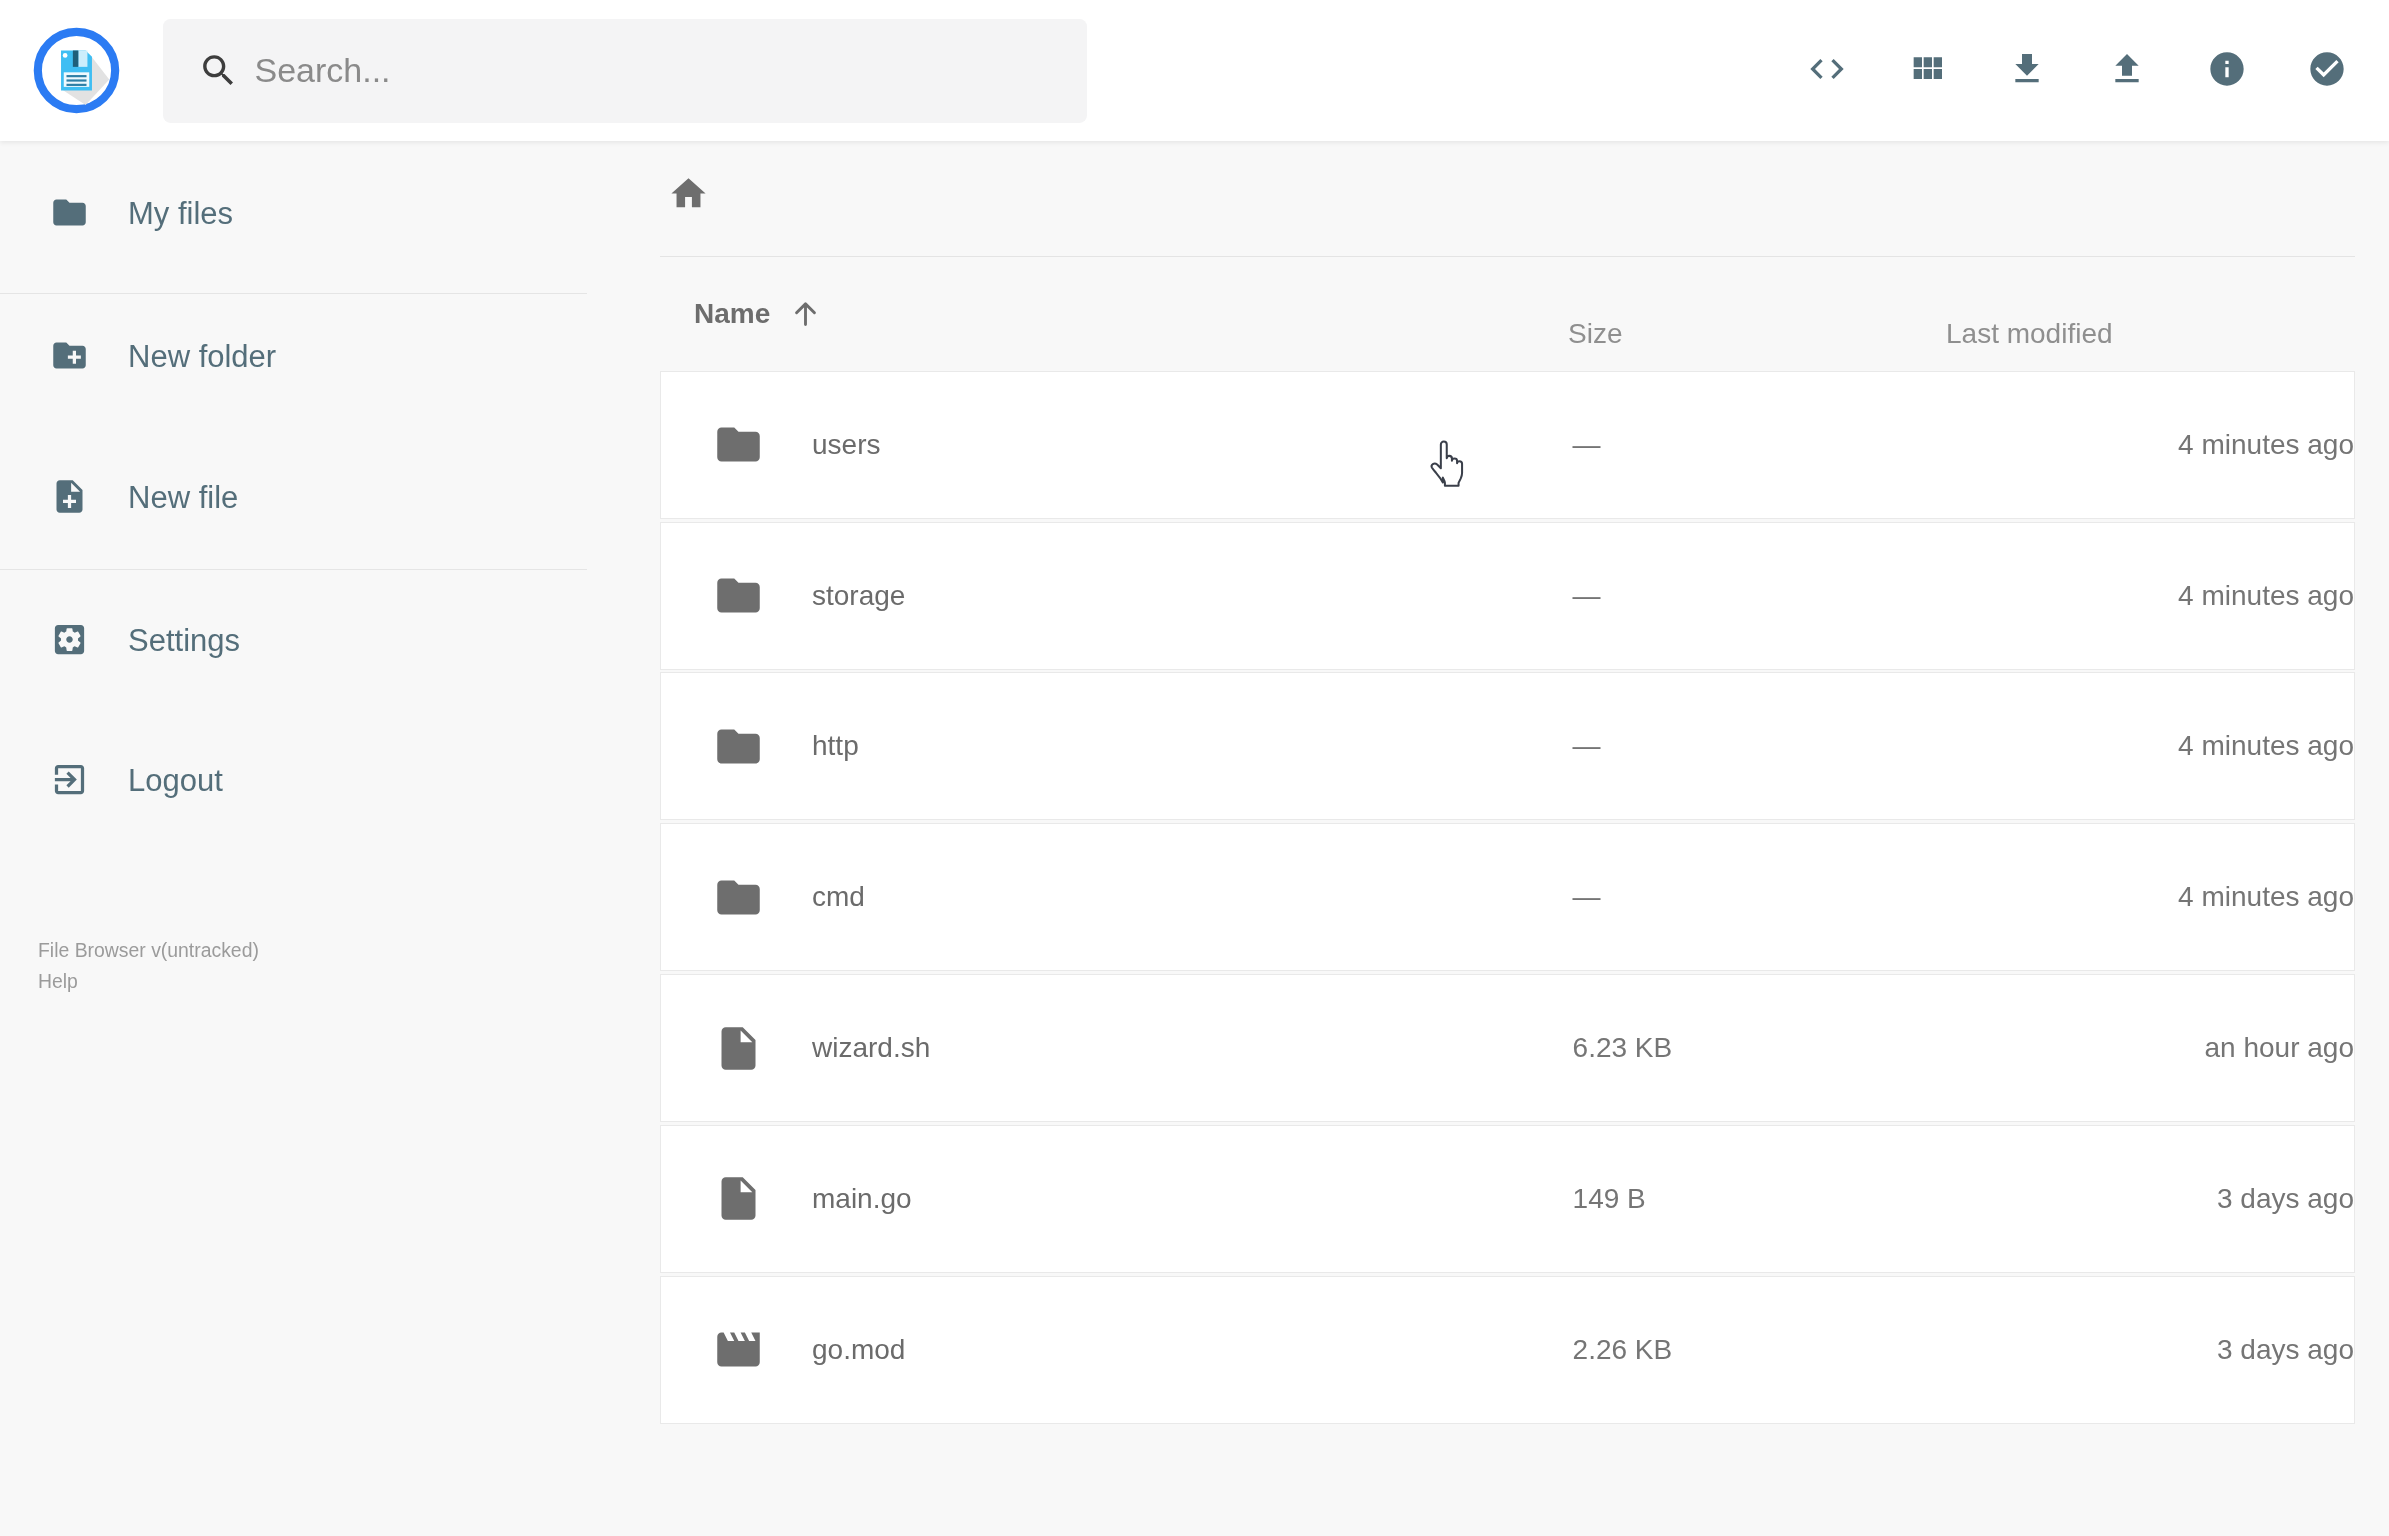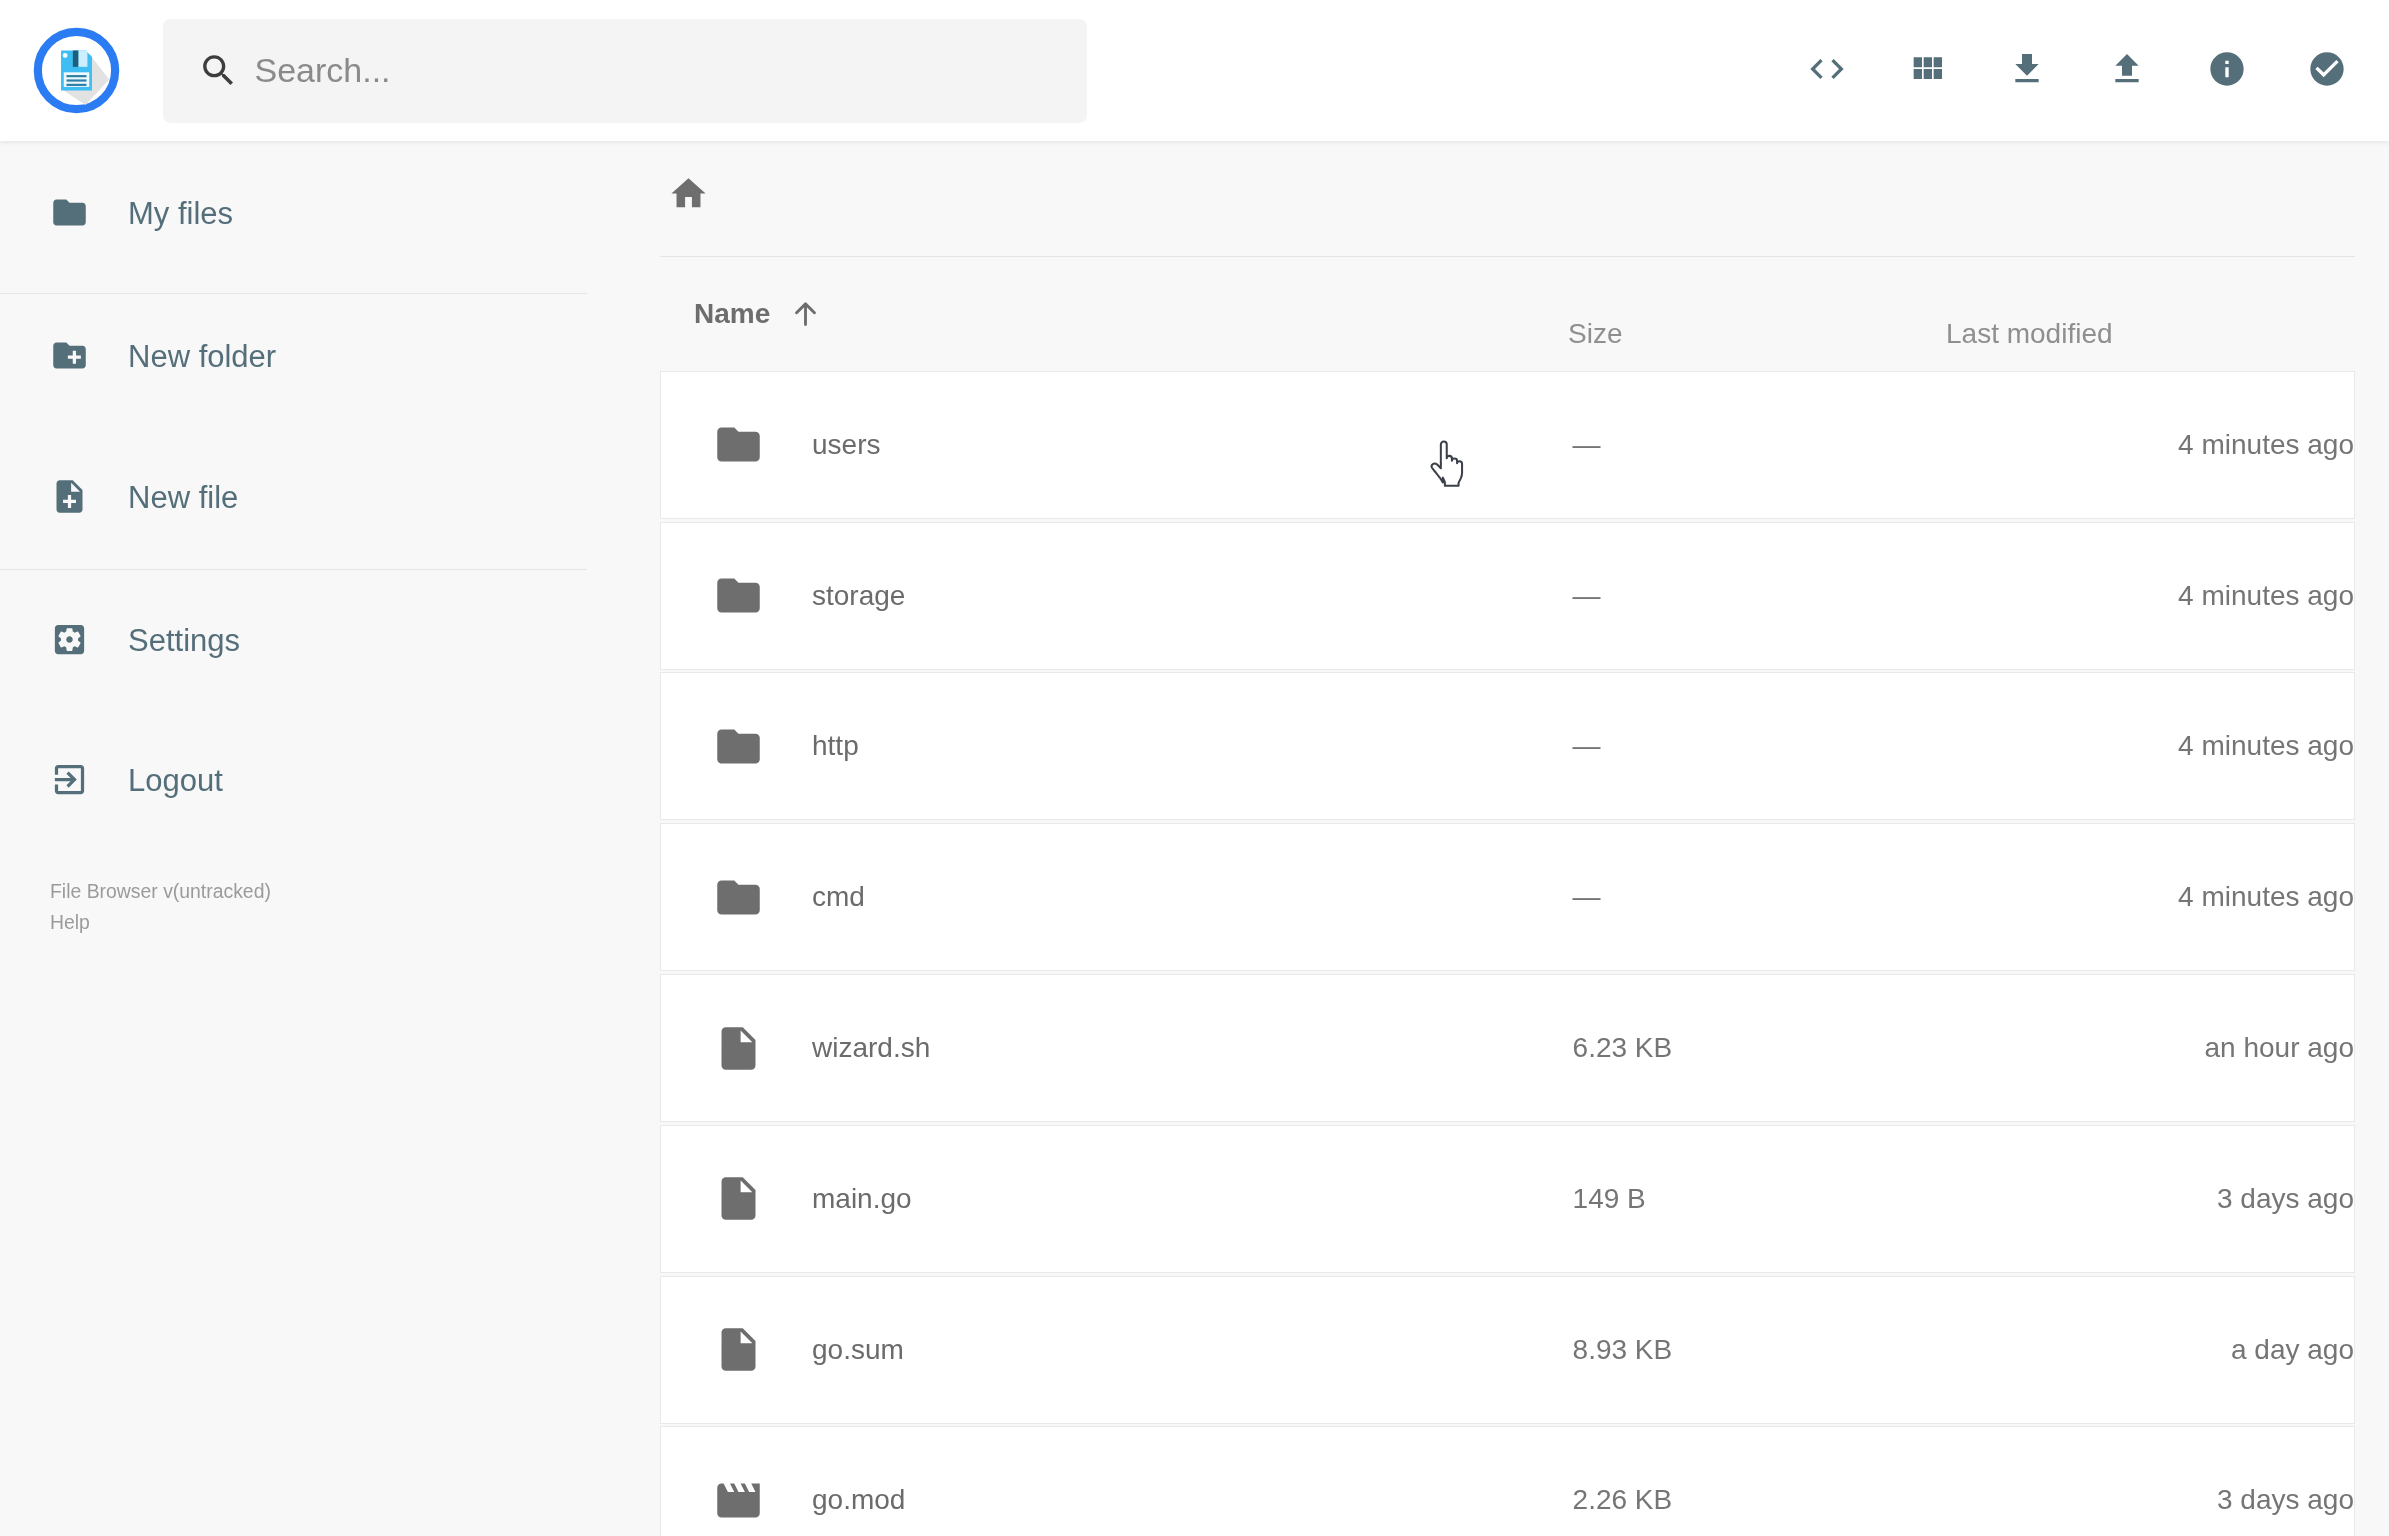--- a/index.html
+++ b/index.html
@@ -36,21 +36,21 @@
   .sb-item svg { width:39px; height:39px; fill:#546e7a; flex:none; }
   .sb-item .lbl { margin-left:39px; font-size:31px; }
   .sb-div { height:0.9px; background:#e5e5e5; }
   #sb-myfiles { margin-top:36px; }
   #sb-div1    { margin-top:42px; }
   #sb-newfolder { margin-top:26px; }
   #sb-newfile { margin-top:67px; }
   #sb-div2    { margin-top:34px; }
   #sb-settings{ margin-top:34px; }
   #sb-logout  { margin-top:66px; }
-  .sb-footer { margin-top:58px; padding-left:50px; font-size:19.4px;
+  .sb-footer { margin-top:117px; padding-left:38px; font-size:19.4px;
                line-height:31px; color:#9b9b9b; }
   .sb-footer .help { cursor:pointer; display:inline-block; }
 
   
   .main { flex:1; padding:0 34px 0 73px; position:relative; }
   .home-btn { margin:32px 0 0 8.3px; width:41px; height:41px; cursor:pointer; }
   .home-btn svg { width:41px; height:41px; fill:#6e6e6e; }
   .crumb-div { margin-top:42px; height:0.9px; background:#e4e4e4; }
 
   .grid-cols { display:grid; grid-template-columns:1fr 378px 409px; align-items:center; }
@@ -301,32 +301,20 @@
           <span class="ric icon-file"><svg viewBox="0 0 24 24">
                 <path d="M6 2c-1.1 0-1.99.9-1.99 2L4 20c0 1.1.89 2 1.99 2H18c1.1 0 2-.9 2-2V8l-6-6H6zm7 7V3.5L18.5 9H13z"></path>
               </svg></span>
 
           <span class="rname">main.go</span>
         </div>
         <div class="rsize">149 B</div>
         <div class="rtime">3 days ago</div>
       </div>
 
-      <div class="row grid-cols" data-type="file">
-        <div class="namecell">
-
-          <span class="ric icon-file"><svg viewBox="0 0 24 24">
-                <path d="M6 2c-1.1 0-1.99.9-1.99 2L4 20c0 1.1.89 2 1.99 2H18c1.1 0 2-.9 2-2V8l-6-6H6zm7 7V3.5L18.5 9H13z"></path>
-              </svg></span>
-
-          <span class="rname">go.sum</span>
-        </div>
-        <div class="rsize">8.93 KB</div>
-        <div class="rtime">a day ago</div>
-      </div>
 
       <div class="row grid-cols" data-type="movie-file">
         <div class="namecell">
 
           <span class="ric icon-movie"><svg viewBox="0 0 24 24">
                 <path d="M18 4l2 4h-3l-2-4h-2l2 4h-3l-2-4H8l2 4H7L5 4H4c-1.1 0-1.99.9-1.99 2L2 18c0 1.1.9 2 2 2h16c1.1 0 2-.9 2-2V4h-4z"></path>
               </svg></span>
           <span class="rname">go.mod</span>
         </div>
         <div class="rsize">2.26 KB</div>

